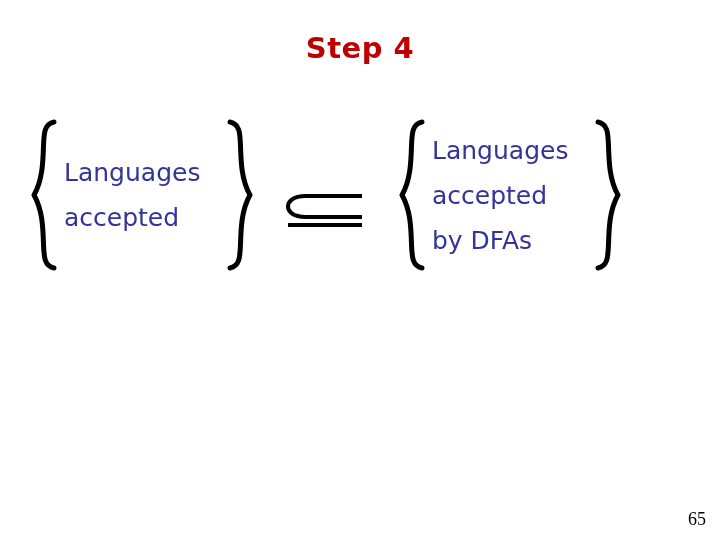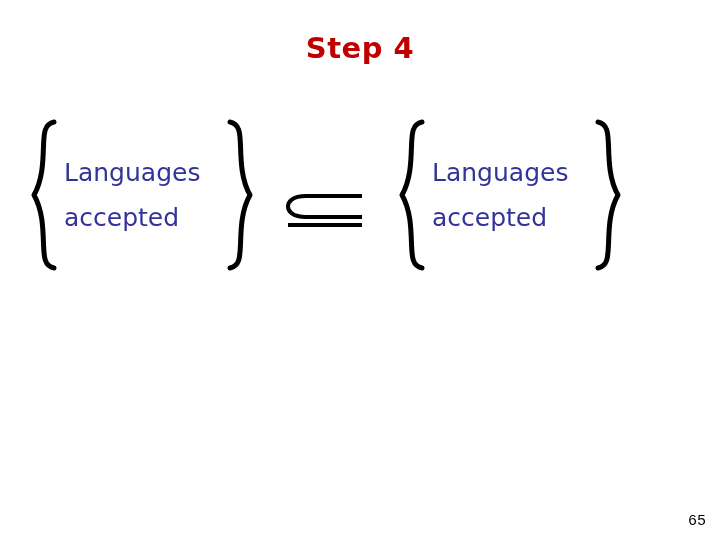--- a/index.html
+++ b/index.html
@@ -91,23 +91,23 @@
     display: block;
     width: 78px;
     height: 36px;
   }
 
   
   .page-number {
     position: absolute;
     right: 14px;
     bottom: 10px;
-    font-size: 15px;
+    font-size: 18px;
     color: #000000;
-    font-family: Liberation Mono, monospace;
+    font-family: Liberation Serif, serif;
     white-space: pre;
   }
 </style>
 </head>
 <body>
 
 <div class="slide-title">Step 4</div>
 
 <div class="equation-row">
 
@@ -137,20 +137,21 @@
 
   <div class="set-group right">
     <div class="brace">
       <svg viewBox="0 0 28 154" xmlns="http://www.w3.org/2000/svg" aria-hidden="true">
         <path d="M24 4 C14 6 14 16 13.5 28 C13 44 12.5 62 4 77 C12.5 92 13 110 13.5 126 C14 138 14 148 24 150" fill="none" stroke="#000000" stroke-width="5" stroke-linecap="round" stroke-linejoin="round"></path>
       </svg>
     </div>
     <div class="set-lines">
       <div class="set-line">Languages</div>
       <div class="set-line">accepted</div>
+      <div class="set-line">by DFAs</div>
     </div>
     <div class="brace">
       <svg viewBox="0 0 28 154" xmlns="http://www.w3.org/2000/svg" aria-hidden="true">
         <path d="M4 4 C14 6 14 16 14.5 28 C15 44 15.5 62 24 77 C15.5 92 15 110 14.5 126 C14 138 14 148 4 150" fill="none" stroke="#000000" stroke-width="5" stroke-linecap="round" stroke-linejoin="round"></path>
       </svg>
     </div>
   </div>
 
 </div>
 

